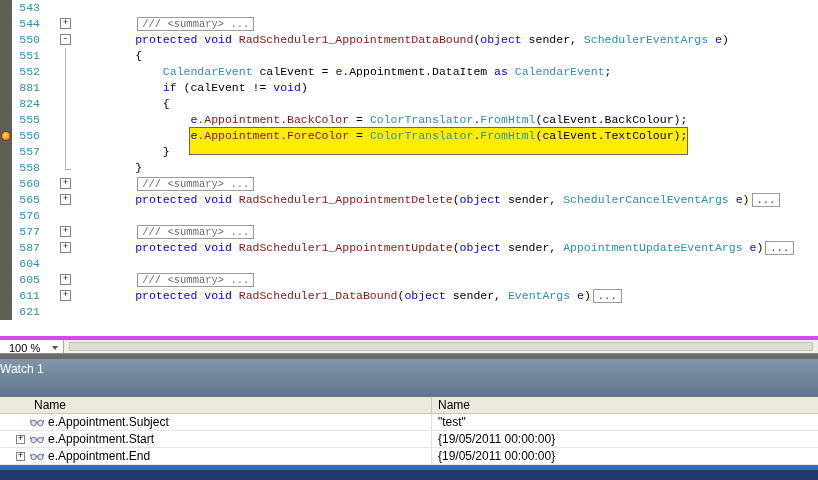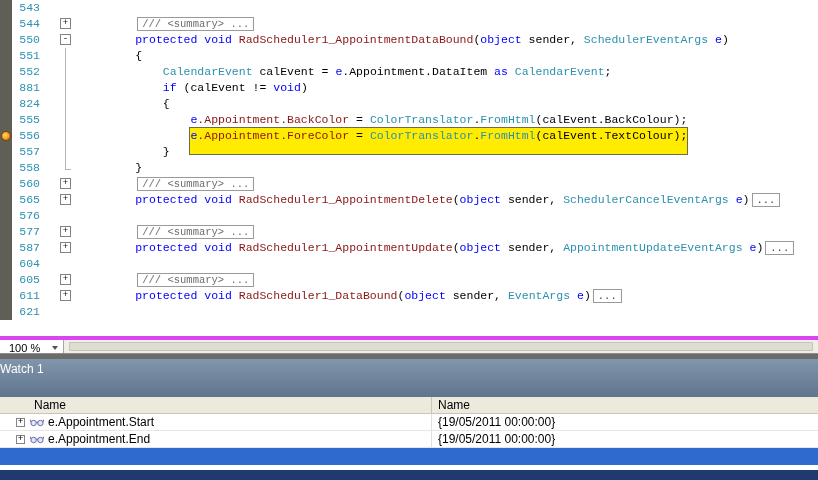--- a/index.html
+++ b/index.html
@@ -104,20 +104,33 @@
 
   <div class="watch">
     <div class="watch-title">Watch 1</div>
     <div class="watch-header">
       <div class="wh-name">Name</div>
       <div class="wh-value">Name</div>
     </div>
     <div id="watch-rows">
         <div class="watch-row">
           <div class="wr-name">
+            <div class="expander-space"></div>
+            <svg class="wr-icon" width="14" height="10" viewBox="0 0 14 10">
+    <path d="M1 5 L0.3 2.6 M13 5 L13.7 2.6" stroke="#6a6aa8" stroke-width="1" fill="none"></path>
+    <circle cx="3.6" cy="6" r="2.7" fill="#dfe6ff" stroke="#6a6aa8" stroke-width="1"></circle>
+    <circle cx="10.4" cy="6" r="2.7" fill="#dfe6ff" stroke="#6a6aa8" stroke-width="1"></circle>
+    <path d="M6.2 5.4 Q7 4.5 7.8 5.4" fill="none" stroke="#6a6aa8" stroke-width="1"></path>
+  </svg>
+            <span class="wr-text">e.Appointment.Subject</span>
+          </div>
+          <div class="wr-value">"test"</div>
+        </div>
+        <div class="watch-row">
+          <div class="wr-name">
             <div class="expander">+</div>
             <svg class="wr-icon" width="14" height="10" viewBox="0 0 14 10">
     <path d="M1 5 L0.3 2.6 M13 5 L13.7 2.6" stroke="#6a6aa8" stroke-width="1" fill="none"></path>
     <circle cx="3.6" cy="6" r="2.7" fill="#dfe6ff" stroke="#6a6aa8" stroke-width="1"></circle>
     <circle cx="10.4" cy="6" r="2.7" fill="#dfe6ff" stroke="#6a6aa8" stroke-width="1"></circle>
     <path d="M6.2 5.4 Q7 4.5 7.8 5.4" fill="none" stroke="#6a6aa8" stroke-width="1"></path>
   </svg>
             <span class="wr-text">e.Appointment.Start</span>
           </div>
           <div class="wr-value">{19/05/2011 00:00:00}</div>

